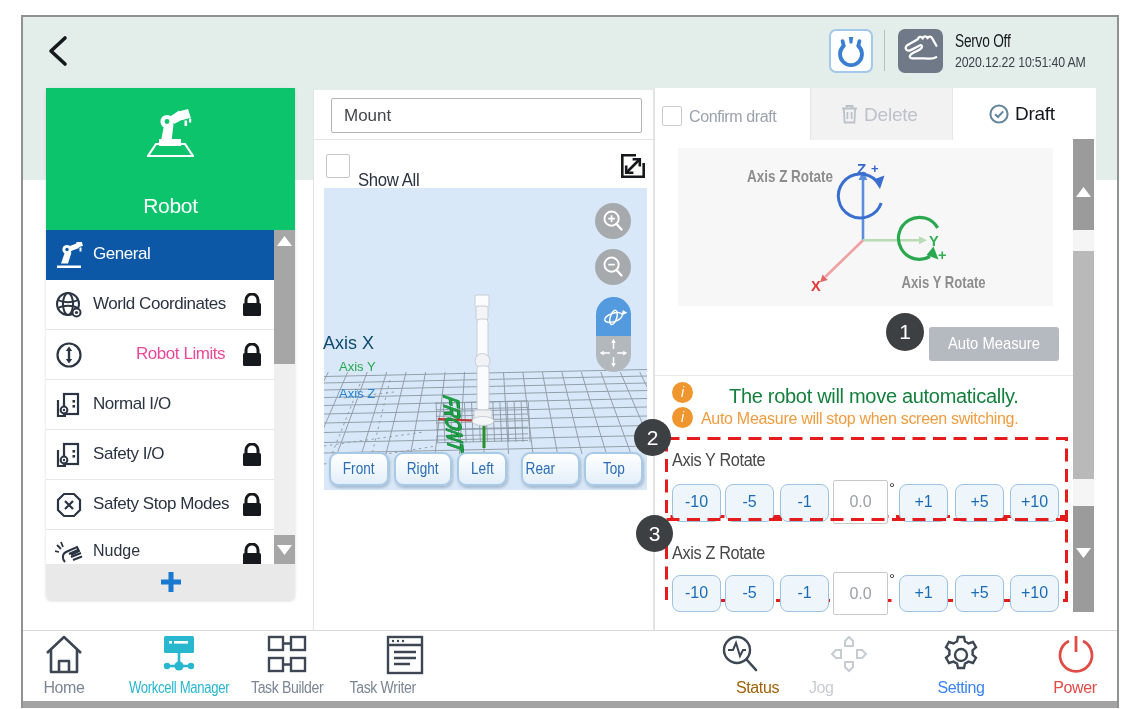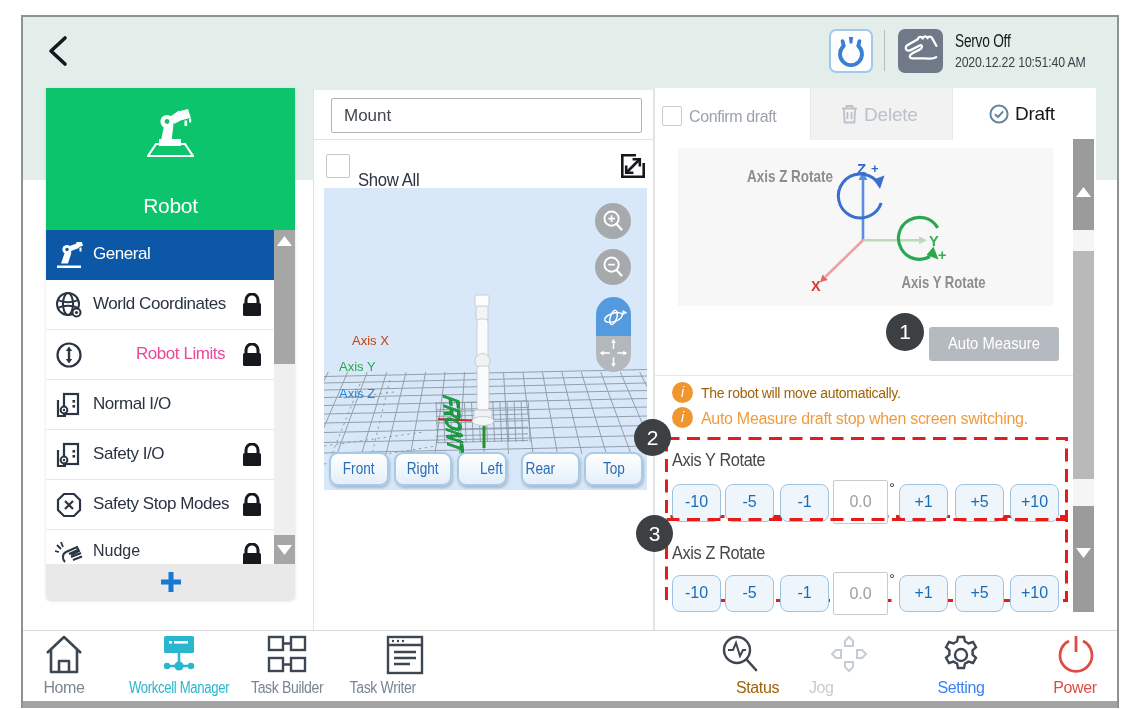--- a/index.html
+++ b/index.html
@@ -281,21 +281,21 @@
     <rect x="153" y="131" width="11" height="40" rx="3" fill="#fafbfc" stroke="#c0c7cd" stroke-width="0.8"></rect>
     <circle cx="158.5" cy="173" r="7.5" fill="#f0f2f4" stroke="#bdc4ca" stroke-width="0.8"></circle>
     <rect x="153" y="178" width="12" height="44" rx="3" fill="#fafbfc" stroke="#c0c7cd" stroke-width="0.8"></rect>
     <rect x="150" y="222" width="18" height="9" rx="2" fill="#eff1f3" stroke="#bdc4ca" stroke-width="0.8"></rect>
     <ellipse cx="159" cy="233" rx="11" ry="4.5" fill="#f5f6f8" stroke="#bdc4ca" stroke-width="0.8"></ellipse>
   </g>
 
   <text transform="translate(119,206) rotate(85) skewX(-24) scale(0.84,1.18)" font-family="Liberation Sans" font-weight="bold" font-size="19" fill="#1ca344" stroke="#0f8030" stroke-width="0.7" letter-spacing="0">FRONT</text>
 </svg>
 
-<div class="abs b" style="left:352px;top:333px;font-size:13px;color:#c2410c;">Axis X</div>
+<div class="abs b" style="left:323px;top:333px;font-size:18px;color:#0c4a6e;">Axis X</div>
 
 <div class="abs b" style="left:339px;top:359px;font-size:13px;color:#26a94e;">Axis Y</div>
 
 <div class="abs b" style="left:339px;top:386px;font-size:13px;color:#2586d8;">Axis Z</div>
 
 <div class="abs" style="left:595px;top:203px;width:36px;height:36px;border-radius:50%;background:#a6aaad;"></div>
 <svg class="abs" style="left:595px;top:203px;" width="36" height="36" viewBox="0 0 38 38">
   <circle cx="17.5" cy="16.5" r="7.5" fill="none" stroke="#fff" stroke-width="2"></circle>
   <path d="M22.5 22 L28 28" stroke="#fff" stroke-width="2.4" stroke-linecap="round"></path>
   <path d="M17.5 13 V20 M14 16.5 H21" stroke="#fff" stroke-width="1.8"></path>
@@ -325,21 +325,21 @@
       <polygon points="19,33 16.5,28.5 21.5,28.5"></polygon>
     <polygon points="4,17.5 8.5,15 8.5,20"></polygon>
       <polygon points="34,17.5 29.5,15 29.5,20"></polygon>
   </g>
 </svg>
 
 <div class="abs b" style="left:329px;top:452px;width:60px;height:34px;background:linear-gradient(#ffffff,#e3effa);border:2px solid #a9cae7;border-radius:9px;box-sizing:border-box;box-shadow:1px 2px 3px rgba(60,90,120,0.35);color:#2a6db6;font-size:16px;text-align:center;line-height:30px;"><span class="sp x85">Front</span></div>
 
 <div class="abs b" style="left:394px;top:452px;width:58px;height:34px;background:linear-gradient(#ffffff,#e3effa);border:2px solid #a9cae7;border-radius:9px;box-sizing:border-box;box-shadow:1px 2px 3px rgba(60,90,120,0.35);color:#2a6db6;font-size:16px;text-align:center;line-height:30px;"><span class="sp x85">Right</span></div>
 
-<div class="abs b" style="left:457px;top:452px;width:50px;height:34px;background:linear-gradient(#ffffff,#e3effa);border:2px solid #a9cae7;border-radius:9px;box-sizing:border-box;box-shadow:1px 2px 3px rgba(60,90,120,0.35);color:#2a6db6;font-size:16px;text-align:right;line-height:30px;"><span class="sp x85">Left</span></div>
+<div class="abs b" style="left:457px;top:452px;width:50px;height:34px;background:linear-gradient(#ffffff,#e3effa);border:2px solid #a9cae7;border-radius:9px;box-sizing:border-box;box-shadow:1px 2px 3px rgba(60,90,120,0.35);color:#2a6db6;font-size:16px;text-align:center;line-height:30px;"><span class="sp x85">Left</span></div>
 
 <div class="abs b" style="left:521px;top:452px;width:59px;height:34px;background:linear-gradient(#ffffff,#e3effa);border:2px solid #a9cae7;border-radius:9px;box-sizing:border-box;box-shadow:1px 2px 3px rgba(60,90,120,0.35);color:#2a6db6;font-size:16px;line-height:30px;"><span class="sp x85">Rear</span></div>
 
 <div class="abs b" style="left:584px;top:452px;width:59px;height:34px;background:linear-gradient(#ffffff,#e3effa);border:2px solid #a9cae7;border-radius:9px;box-sizing:border-box;box-shadow:1px 2px 3px rgba(60,90,120,0.35);color:#2a6db6;font-size:16px;text-align:center;line-height:30px;"><span class="sp x85">Top</span></div>
 
 <div class="abs" style="left:655px;top:88px;width:441px;height:542px;background:#fff;"></div>
 
 <div class="abs" style="left:654px;top:88px;width:1px;height:542px;background:#e3e3e3;"></div>
 
 <div class="abs" style="left:662px;top:106px;width:20px;height:20px;border:1px solid #ccc;border-radius:2px;box-sizing:border-box;background:#fff;"></div>
@@ -385,24 +385,24 @@
   <text x="223.6" y="140" font-weight="bold" font-size="17" fill="#8d8d8d" textLength="84" lengthAdjust="spacingAndGlyphs">Axis Y Rotate</text>
 </svg>
 
 <div class="abs b" style="left:886px;top:313px;width:38px;height:38px;border-radius:50%;background:#3d4043;color:#fff;font-size:21px;text-align:center;line-height:38px;">1</div>
 
 <div class="abs b" style="left:929px;top:327px;width:130px;height:34px;background:#b5bac0;border-radius:3px;color:#fff;font-size:17px;text-align:center;line-height:34px;"><span class="sp" style="transform:scaleX(0.87);">Auto Measure</span></div>
 
 <div class="abs" style="left:655px;top:375px;width:418px;height:1px;background:#e8e8e8;"></div>
 
 <div class="abs b" style="left:672px;top:382px;width:21px;height:21px;border-radius:50%;background:#f0962e;color:#fff;font-size:14px;font-style:italic;text-align:center;line-height:21px;">i</div>
-<div class="abs" style="left:701px;top:385px;font-size:14px;letter-spacing:-0.3px;color:#a16207;">The robot will move automatically.</div>
+<div class="abs" style="left:729px;top:385px;font-size:20px;letter-spacing:-0.3px;color:#15803d;">The robot will move automatically.</div>
 
 <div class="abs b" style="left:672px;top:407px;width:21px;height:21px;border-radius:50%;background:#f0962e;color:#fff;font-size:14px;font-style:italic;text-align:center;line-height:21px;">i</div>
-<div class="abs" style="left:701px;top:410px;font-size:16px;letter-spacing:-0.3px;color:#ef9c40;">Auto Measure draft stop when screen switching.</div>
+<div class="abs" style="left:701px;top:410px;font-size:16px;letter-spacing:-0.3px;color:#ef9c40;">Auto Measure will stop when screen switching.</div>
 
 <svg class="abs" style="left:663px;top:435px;" width="407" height="85" viewBox="0 0 407 85">
     <rect x="3.5" y="3.5" width="400" height="78" fill="none" stroke="#e51c1c" stroke-width="3" stroke-dasharray="13 7.5"></rect>
   </svg>
 
 <div class="abs b" style="left:672px;top:450px;font-size:17.5px;letter-spacing:-0.4px;color:#474747;"><span class="spl x93">Axis Y Rotate</span></div>
 
 <div class="abs b" style="left:672px;top:484px;width:49px;height:38px;background:#eef6fc;border:1.5px solid #9dc2e2;border-radius:8px;box-sizing:border-box;color:#1b6cb5;font-size:16px;text-align:center;line-height:34px;">-10</div>
 <div class="abs b" style="left:725px;top:484px;width:49px;height:38px;background:#eef6fc;border:1.5px solid #9dc2e2;border-radius:8px;box-sizing:border-box;color:#1b6cb5;font-size:16px;text-align:center;line-height:34px;">-5</div>
 <div class="abs b" style="left:780px;top:484px;width:49px;height:38px;background:#eef6fc;border:1.5px solid #9dc2e2;border-radius:8px;box-sizing:border-box;color:#1b6cb5;font-size:16px;text-align:center;line-height:34px;">-1</div>

